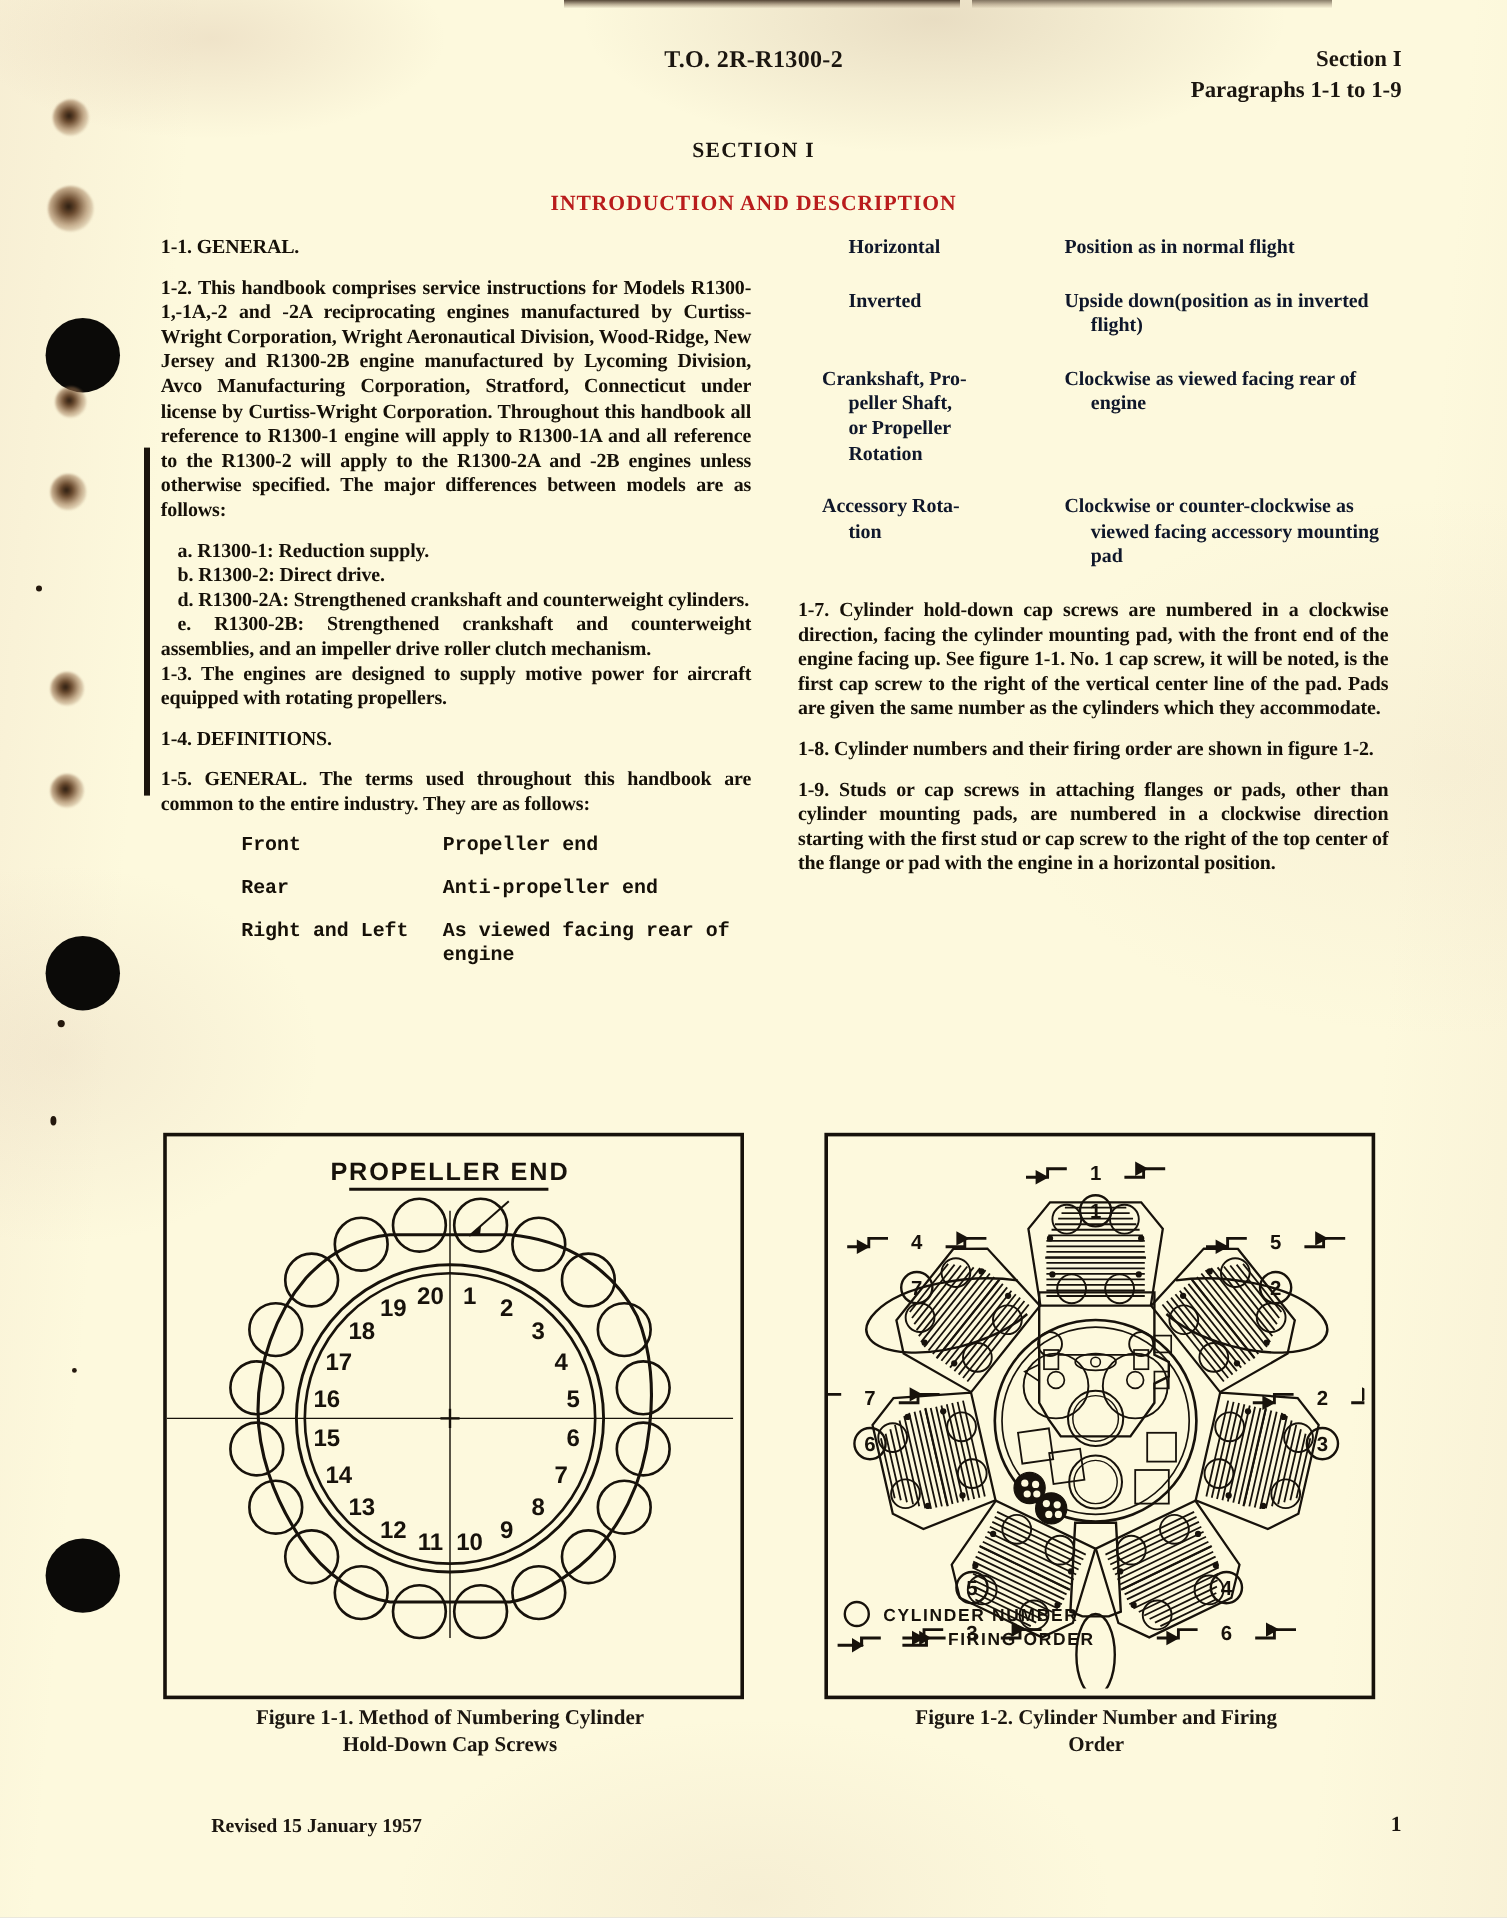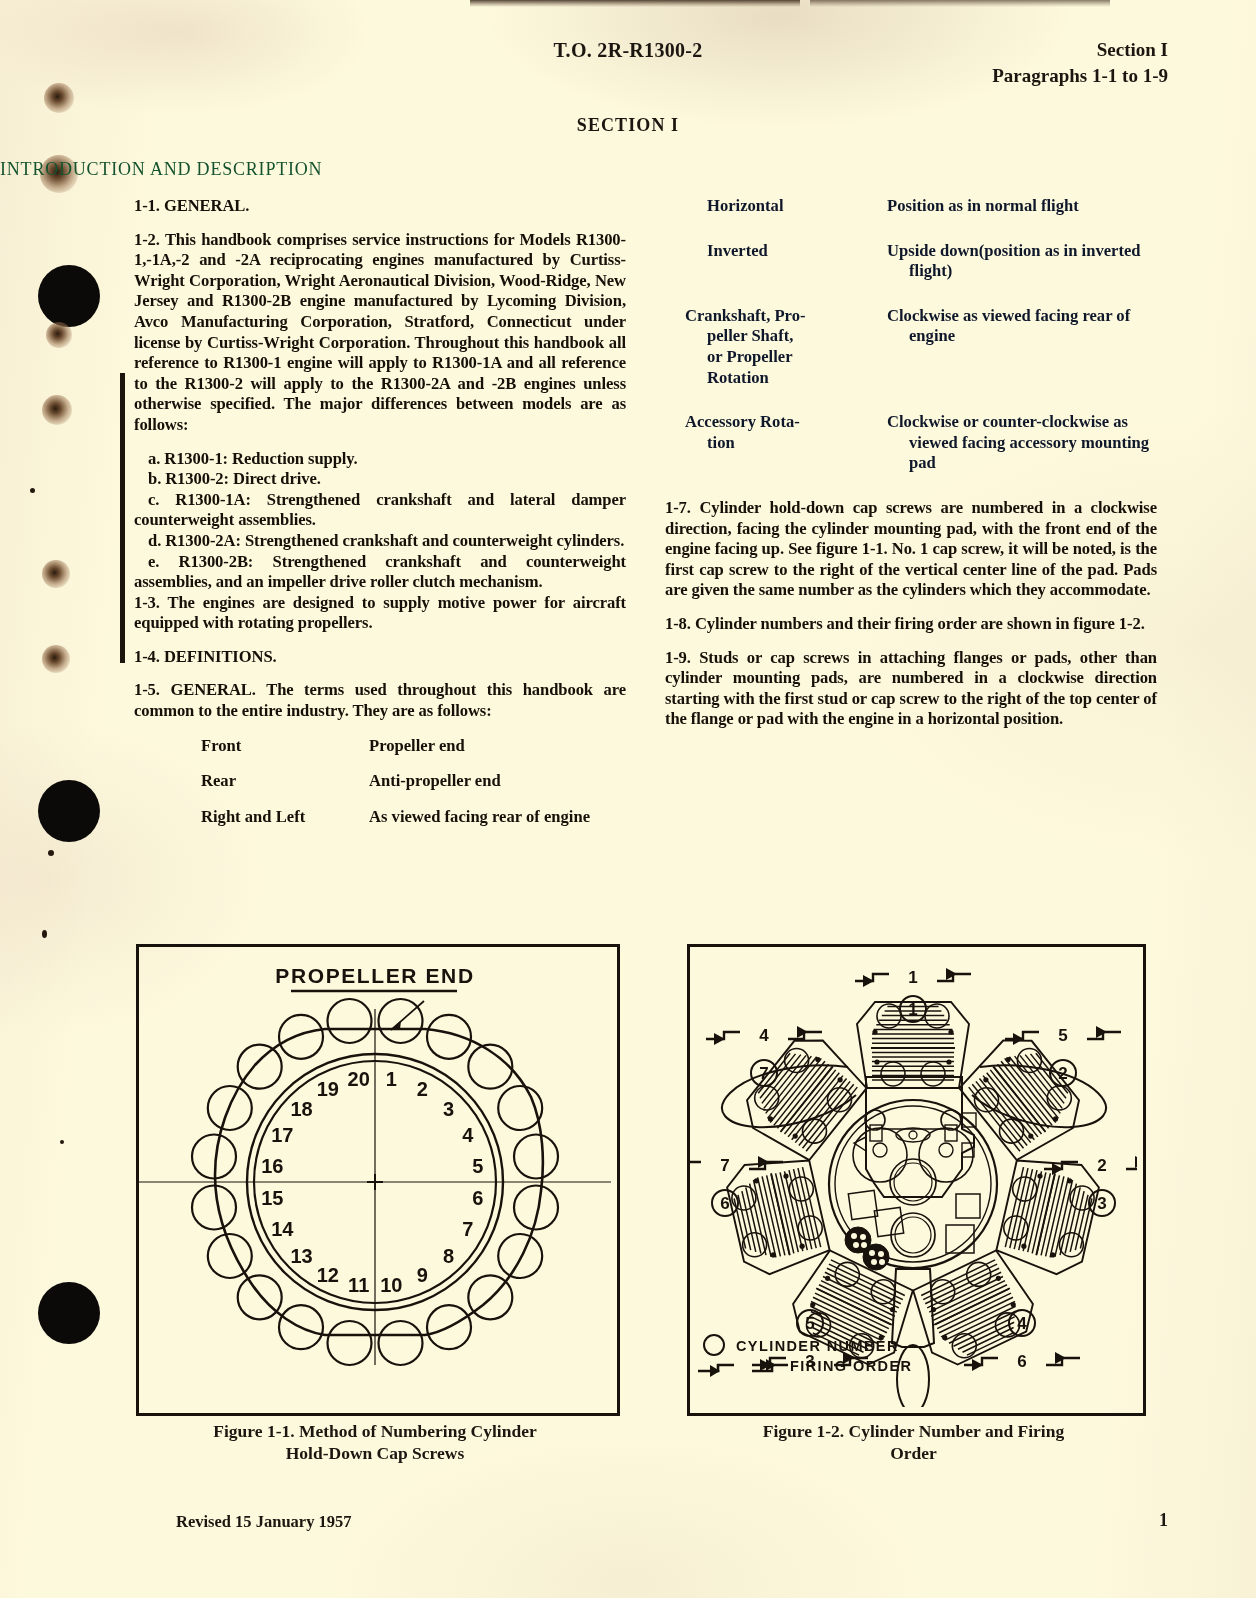--- a/index.html
+++ b/index.html
@@ -32,41 +32,41 @@
   .stain{position:absolute;border-radius:50%;z-index:5;
     background:radial-gradient(circle at 45% 45%, #2a1c10 0%, #6a4a2e 22%, rgba(150,110,75,.55) 52%, rgba(190,160,120,.12) 78%, rgba(0,0,0,0) 100%);
     filter:blur(.7px);}
   .dot{position:absolute;border-radius:50%;background:#24180d;z-index:5;}
 
   
   .hdr{position:absolute;font-weight:bold;color:#1b1610;z-index:6;}
   #hdr-to{left:0;right:0;top:39px;text-align:center;font-size:20px;letter-spacing:.3px;}
   #hdr-sec{right:88px;top:37px;text-align:right;font-size:19px;line-height:1.35;}
   #sec-title{left:0;right:0;top:115px;text-align:center;font-size:18px;font-weight:bold;letter-spacing:1.1px;z-index:6;position:absolute;color:#1b1610;}
-  #sec-sub{left:0;right:0;top:159px;text-align:left;font-size:18px;font-weight:normal;letter-spacing:.8px;z-index:6;position:absolute;color:#14532d;}
+  #sec-sub{left:0;right:0;top:159px;text-align:center;font-size:18px;font-weight:bold;letter-spacing:.8px;z-index:6;position:absolute;color:#b91c1c;}
 
   .col{position:absolute;top:196px;width:492px;z-index:6;color:#151008;}
   #colL{left:134px;}
   #colR{left:665px;}
 
   p.para{
     margin:0 0 13px 0;font-size:16.6px;line-height:20.6px;
     text-align:justify;text-justify:inter-word;
     font-family:"Liberation Serif", serif;font-weight:bold;
     letter-spacing:-.1px;
   }
   p.para.last{margin-bottom:0;}
   p.sub{margin:0;text-indent:14px;}
   .tight{margin-bottom:13px;}
 
   
   #changebar{position:absolute;left:120px;top:373px;width:5px;height:290px;background:#1b150d;z-index:6;}
 
   
-  table.defs{border-collapse:collapse;font-weight:bold;font-size:16.6px;line-height:20.6px;color:#151008;}
+  table.defs{border-collapse:collapse;font-weight:bold;font-size:16.6px;line-height:20.6px;color:#151008;font-family:Liberation Mono, monospace;}
   table.defs td{vertical-align:top;padding:0 0 15px 0;}
   table.defs td.k{width:152px;padding-right:16px;}
   #defsL{margin-left:67px;margin-top:14px;}
   table.defsR{border-collapse:collapse;font-weight:bold;font-size:16.6px;line-height:20.6px;color:#0f172a;}
   table.defsR td{vertical-align:top;padding:0 0 24px 0;}
   table.defsR td.k{width:190px;padding-right:12px;}
   .hang{padding-left:22px;text-indent:-22px;}
 
   
   .figbox{position:absolute;border:3px solid #17120b;background:transparent;z-index:6;}
@@ -114,21 +114,20 @@
   <div id="sec-title">SECTION I</div>
   <div id="sec-sub">INTRODUCTION AND DESCRIPTION</div>
 
   <div id="changebar"></div>
 
   <div class="col" id="colL">
     <p class="para">1-1. GENERAL.</p>
     <p class="para tight">1-2. This handbook comprises service instructions for Models R1300-1,-1A,-2 and -2A reciprocating engines manufactured by Curtiss-Wright Corporation, Wright Aeronautical Division, Wood-Ridge, New Jersey and R1300-2B engine manufactured by Lycoming Division, Avco Manufacturing Corporation, Stratford, Connecticut under license by Curtiss-Wright Corporation. Throughout this handbook all reference to R1300-1 engine will apply to R1300-1A and all reference to the R1300-2 will apply to the R1300-2A and -2B engines unless otherwise specified. The major differences between models are as follows:</p>
     <p class="para sub" style="margin-bottom:0">a. R1300-1: Reduction supply.</p>
     <p class="para sub" style="margin-bottom:0">b. R1300-2: Direct drive.</p>
-    <p class="para sub" style="margin-bottom:0">c. R1300-1A: Strengthened crankshaft and lateral damper counterweight assemblies.</p>
     <p class="para sub" style="margin-bottom:0">d. R1300-2A: Strengthened crankshaft and counterweight cylinders.</p>
     <p class="para sub">e. R1300-2B: Strengthened crankshaft and counterweight assemblies, and an impeller drive roller clutch mechanism.</p>
     <p class="para">1-3. The engines are designed to supply motive power for aircraft equipped with rotating propellers.</p>
     <p class="para">1-4. DEFINITIONS.</p>
     <p class="para">1-5. GENERAL. The terms used throughout this handbook are common to the entire industry. They are as follows:</p>
 
     <table class="defs" id="defsL">
       <tbody>
           <tr>
         <td class="k">Front</td>

